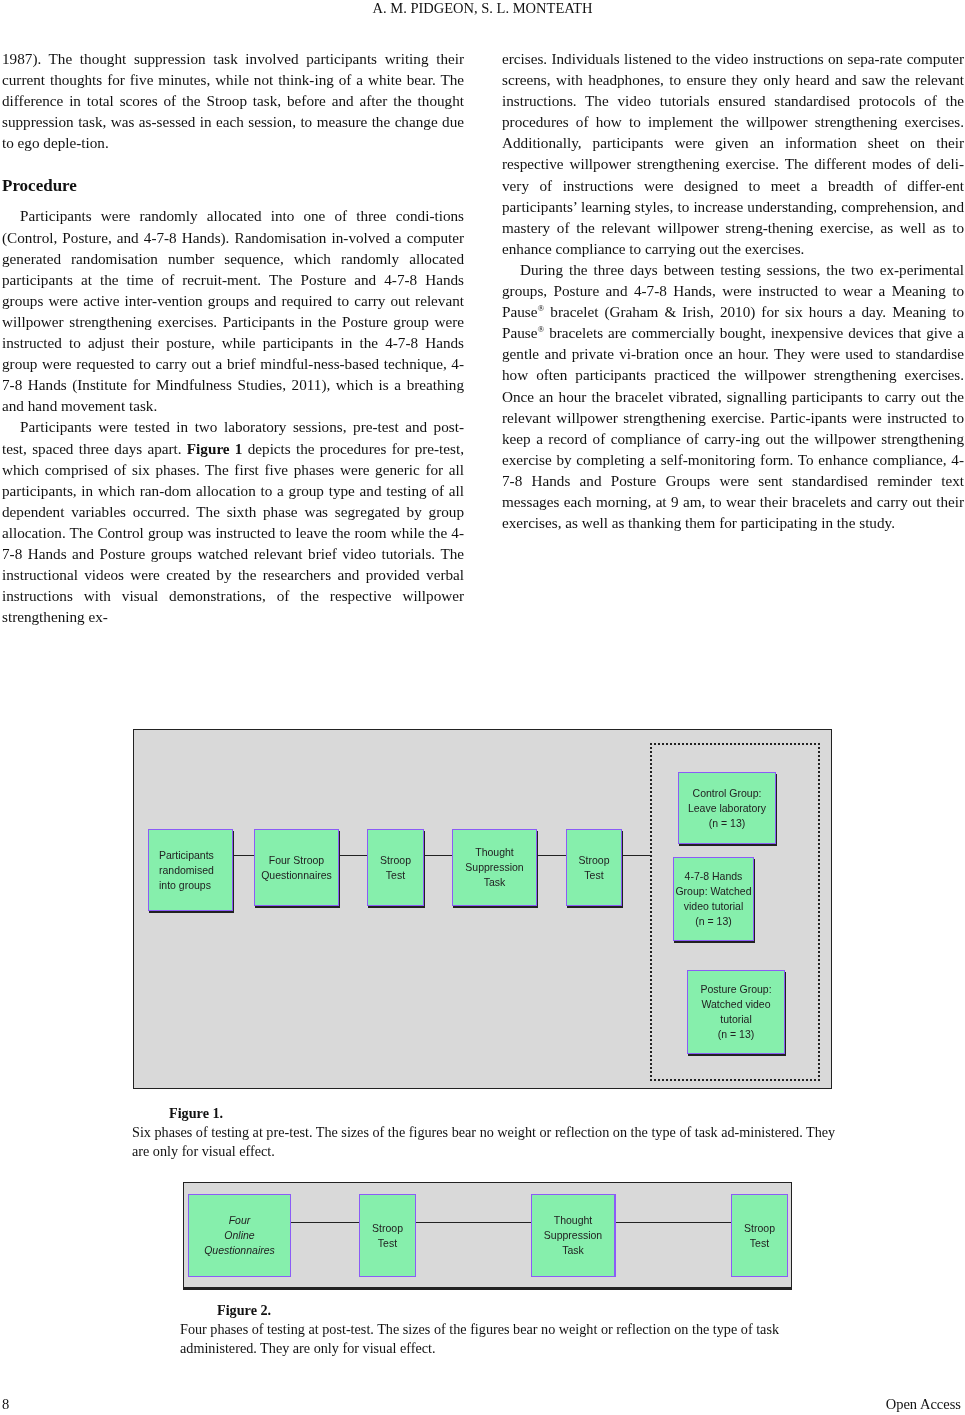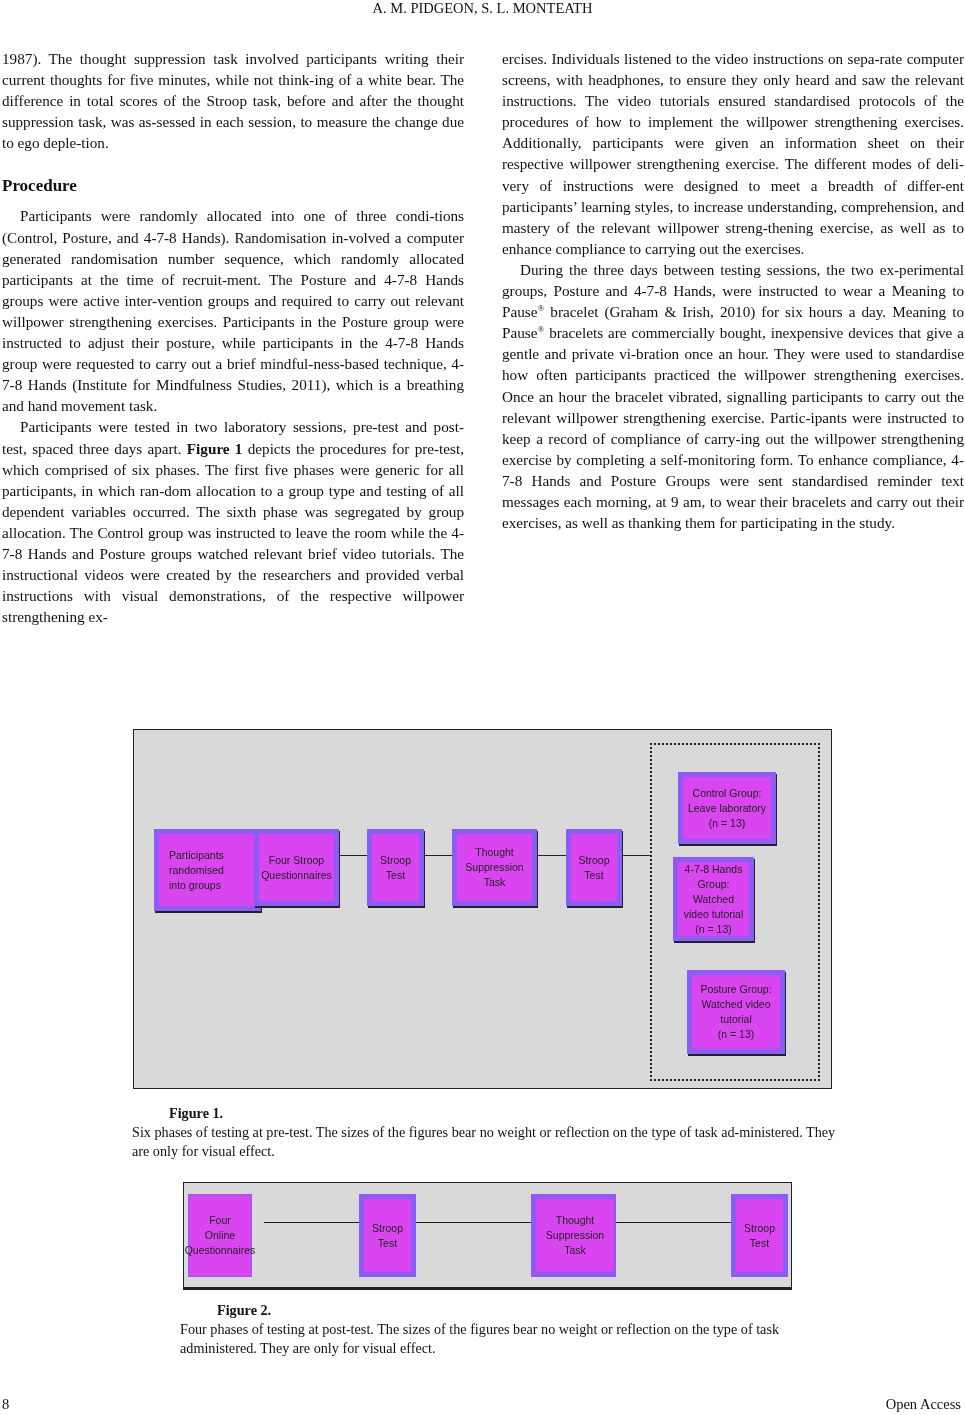--- a/index.html
+++ b/index.html
@@ -11,21 +11,21 @@
          text-align:justify; }
   .col-left { left:2px; }
   .col-right { left:502px; }
   .col p { margin:0; text-indent:18px; }
   .col p.noindent { text-indent:0; }
   .col h2 { font-size:17px; font-weight:bold; margin:23px 0 9px 0; line-height:20px; }
   sup { font-size:9px; vertical-align:top; position:relative; top:-3px; }
 
   .fig1 { position:absolute; left:133px; top:729px; width:699px; height:360px;
           background:#d9d9d9; border:1px solid #222; box-sizing:border-box; }
-  .box { position:absolute; background:#d946ef; border:5px solid #8b5cf6; box-sizing:border-box;
+  .box { position:absolute; background:#86efac; border:1px solid #8b5cf6; box-sizing:border-box;
          display:flex; align-items:center; justify-content:center; text-align:center;
          font-family:"Liberation Sans", sans-serif; font-size:10.5px; line-height:15px;
          color:#222; white-space:pre-line; box-shadow:1px 2px 0 #222; }
   .line { position:absolute; height:1px; background:#222; }
   .dashed { position:absolute; border:2.5px dotted #222; box-sizing:border-box; }
 
   .fig2 { position:absolute; left:183px; top:1182px; width:609px; height:108px;
           background:#d9d9d9; border:1px solid #222; border-bottom:3px solid #222;
           box-sizing:border-box; }
 
@@ -47,21 +47,21 @@
   <p><span>Participants were tested in two laboratory sessions, pre-test and post-test, spaced three days apart. </span><b>Figure 1</b><span> depicts the procedures for pre-test, which comprised of six phases. The first five phases were generic for all participants, in which ran-dom allocation to a group type and testing of all dependent variables occurred. The sixth phase was segregated by group allocation. The Control group was instructed to leave the room while the 4-7-8 Hands and Posture groups watched relevant brief video tutorials. The instructional videos were created by the researchers and provided verbal instructions with visual demonstrations, of the respective willpower strengthening ex-</span></p>
 </div>
 
 <div class="col col-right">
   <p class="noindent">ercises. Individuals listened to the video instructions on sepa-rate computer screens, with headphones, to ensure they only heard and saw the relevant instructions. The video tutorials ensured standardised protocols of the procedures of how to implement the willpower strengthening exercises. Additionally, participants were given an information sheet on their respective willpower strengthening exercise. The different modes of deli-very of instructions were designed to meet a breadth of differ-ent participants’ learning styles, to increase understanding, comprehension, and mastery of the relevant willpower streng-thening exercise, as well as to enhance compliance to carrying out the exercises.</p>
   <p><span>During the three days between testing sessions, the two ex-perimental groups, Posture and 4-7-8 Hands, were instructed to wear a Meaning to Pause</span><sup>®</sup><span> bracelet (Graham &amp; Irish, 2010) for six hours a day. Meaning to Pause</span><sup>®</sup><span> bracelets are commercially bought, inexpensive devices that give a gentle and private vi-bration once an hour. They were used to standardise how often participants practiced the willpower strengthening exercises. Once an hour the bracelet vibrated, signalling participants to carry out the relevant willpower strengthening exercise. Partic-ipants were instructed to keep a record of compliance of carry-ing out the willpower strengthening exercise by completing a self-monitoring form. To enhance compliance, 4-7-8 Hands and Posture Groups were sent standardised reminder text messages each morning, at 9 am, to wear their bracelets and carry out their exercises, as well as thanking them for participating in the study.</span></p>
 </div>
 
 <div class="fig1">
   <div class="line" style="left:78px; top:125px; width:440px;"></div>
-  <div class="box" style="left:20px; top:99px; width:107px; height:82px; justify-content:flex-start; text-align:left; padding-left:10px;">Participants
+  <div class="box" style="left:14px; top:99px; width:85px; height:82px; justify-content:flex-start; text-align:left; padding-left:10px;">Participants
 randomised
 into groups</div>
   <div class="box" style="left:120px; top:99px; width:85px; height:77px;">Four Stroop
 Questionnaires</div>
   <div class="box" style="left:233px; top:99px; width:57px; height:77px;">Stroop
 Test</div>
   <div class="box" style="left:318px; top:99px; width:85px; height:77px;">Thought
 Suppression
 Task</div>
   <div class="box" style="left:432px; top:99px; width:56px; height:77px;">Stroop
@@ -81,21 +81,21 @@
   </div>
 </div>
 
 <div class="caption" style="left:132px; top:1104px; width:705px;">
   <span class="label">Figure 1.</span>
   <span>Six phases of testing at pre-test. The sizes of the figures bear no weight or reflection on the type of task ad-ministered. They are only for visual effect.</span>
 </div>
 
 <div class="fig2">
   <div class="line" style="left:80px; top:39px; width:480px;"></div>
-  <div class="box" style="left:4px; top:11px; width:64px; height:83px; box-shadow:none; border-width:1.5px;">Four
+  <div class="box" style="left:4px; top:11px; width:103px; height:83px; box-shadow:none; border-width:1.5px;font-style:italic;">Four
 Online
 Questionnaires</div>
   <div class="box" style="left:175px; top:11px; width:57px; height:83px; box-shadow:none;">Stroop
 Test</div>
   <div class="box" style="left:347px; top:11px; width:85px; height:83px; box-shadow:none; border-right-width:2px;">Thought
 Suppression
 Task</div>
   <div class="box" style="left:547px; top:11px; width:57px; height:83px; box-shadow:none;">Stroop
 Test</div>
 </div>

